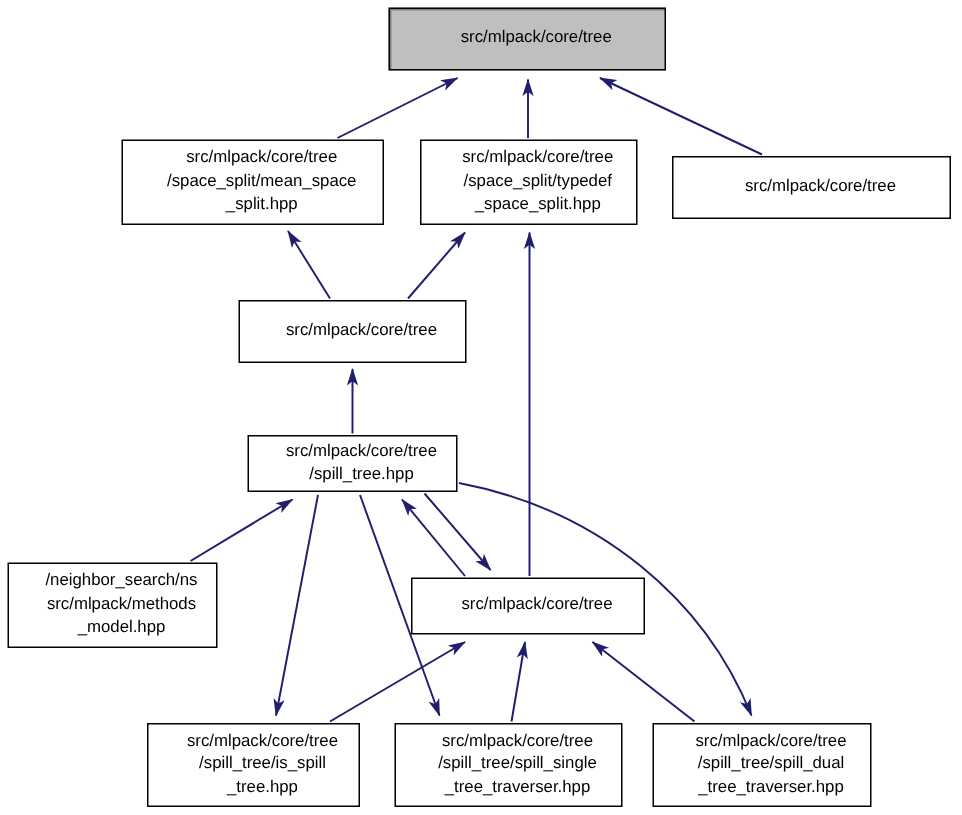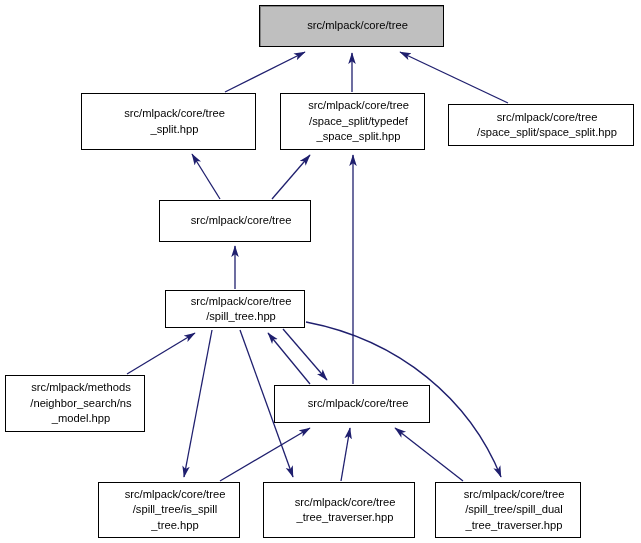--- a/index.html
+++ b/index.html
@@ -95,61 +95,62 @@
       <path d="M 463,481 L 395,428"></path>
     </g>
   </svg>
 
   <div class="node root" style="left:259px; top:5px; width:185px; height:42px;">
     <span class="ln">src/mlpack/core/tree</span>
   </div>
 
   <div class="node" style="left:81px; top:93px; width:175px; height:57px;">
     <span class="ln">src/mlpack/core/tree</span>
+    <span class="ln">/space_split/mean_space</span>
     <span class="ln">_split.hpp</span>
   </div>
 
   <div class="node" style="left:280px; top:93px; width:145px; height:57px;">
     <span class="ln">src/mlpack/core/tree</span>
     <span class="ln">/space_split/typedef</span>
     <span class="ln">_space_split.hpp</span>
   </div>
 
   <div class="node" style="left:448px; top:104px; width:186px; height:42px;">
     <span class="ln">src/mlpack/core/tree</span>
-    <span class="ln">/space_split/space_split.hpp</span>
   </div>
 
   <div class="node" style="left:159px; top:200px; width:152px; height:42px;">
     <span class="ln">src/mlpack/core/tree</span>
   </div>
 
   <div class="node" style="left:165px; top:290px; width:140px; height:38px;">
     <span class="ln">src/mlpack/core/tree</span>
     <span class="ln">/spill_tree.hpp</span>
   </div>
 
   <div class="node" style="left:5px; top:375px; width:140px; height:57px;">
+    <span class="ln">/neighbor_search/ns</span>
     <span class="ln">src/mlpack/methods</span>
-    <span class="ln">/neighbor_search/ns</span>
     <span class="ln">_model.hpp</span>
   </div>
 
   <div class="node" style="left:274px; top:385px; width:156px; height:38px;">
     <span class="ln">src/mlpack/core/tree</span>
   </div>
 
   <div class="node" style="left:98px; top:482px; width:142px; height:56px;">
     <span class="ln">src/mlpack/core/tree</span>
     <span class="ln">/spill_tree/is_spill</span>
     <span class="ln">_tree.hpp</span>
   </div>
 
   <div class="node" style="left:263px; top:482px; width:152px; height:56px;">
     <span class="ln">src/mlpack/core/tree</span>
+    <span class="ln">/spill_tree/spill_single</span>
     <span class="ln">_tree_traverser.hpp</span>
   </div>
 
   <div class="node" style="left:435px; top:482px; width:146px; height:56px;">
     <span class="ln">src/mlpack/core/tree</span>
     <span class="ln">/spill_tree/spill_dual</span>
     <span class="ln">_tree_traverser.hpp</span>
   </div>
 
 </div>

